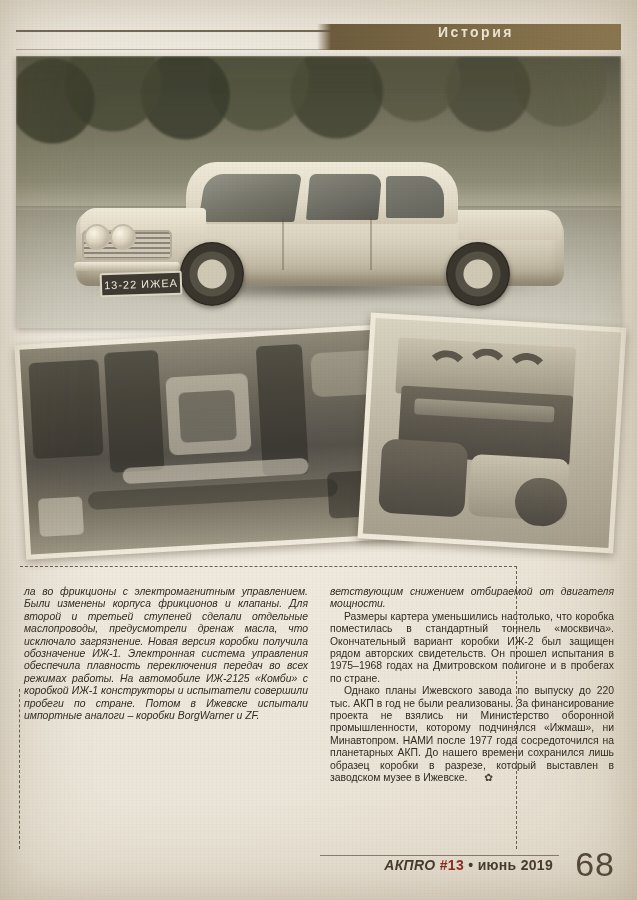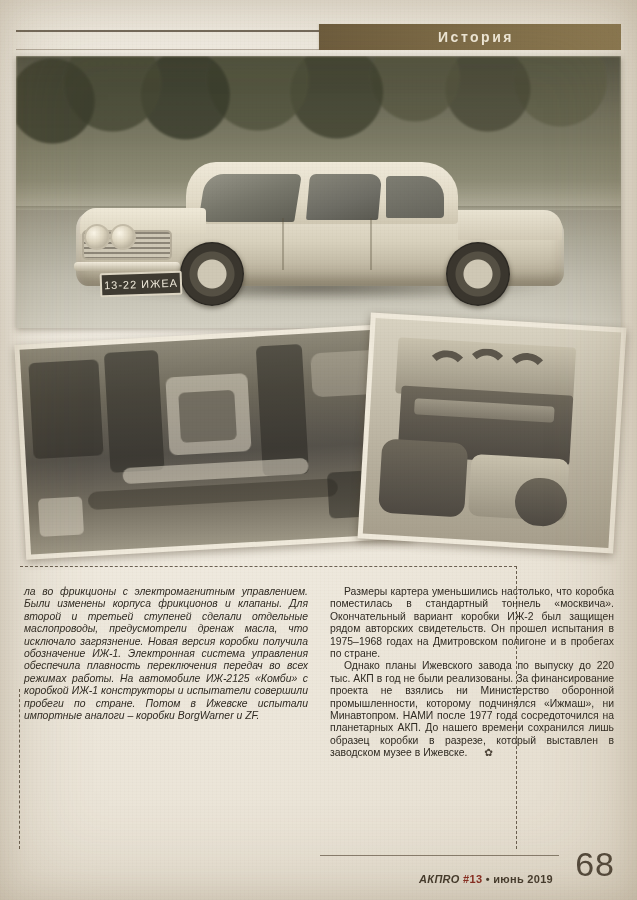--- a/index.html
+++ b/index.html
@@ -59,23 +59,21 @@
     opacity: .5;
   }
   .section-tab {
     position: absolute;
     top: 24px;
     right: 16px;
     width: 290px;
     height: 26px;
     background: linear-gradient(90deg, #6d5c3d 0%, #7d6b47 45%, #8d7a52 100%);
     display: flex;
-    align-items: center;
     justify-content: center;
-    padding-left: 12px;
   }
   .section-tab .label {
     color: #f3ecdc;
     font-size: 14px;
     letter-spacing: 2.5px;
     font-weight: 700;
     text-transform: none;
   }
   .tab-notch {
     position: absolute;
@@ -372,22 +370,22 @@
     left: 320px;
     right: 78px;
     bottom: 44px;
     height: 1px;
     background: #6f6453;
     opacity: .8;
   }
   .footer-meta {
     position: absolute;
     right: 84px;
-    bottom: 15px;
-    font-size: 11px;
+    bottom: 27px;
+    font-size: 14px;
     color: #43392c;
     letter-spacing: .3px;
     font-weight: 700;
   }
   .footer-meta .brand { font-style: italic; }
   .footer-meta .red { color: #8a2a1f; }
   .page-num {
     position: absolute;
     right: 22px;
     bottom: 16px;
@@ -475,20 +473,21 @@
     </div>
   </div>
 
   <div class="dashed-box"></div>
 
   <div class="columns">
     <div class="col">
       <p class="noindent">ла во фрикционы с электромагнитным управлением. Были изменены корпуса фрикционов и клапаны. Для второй и третьей ступеней сделали отдельные маслопроводы, предусмотрели дренаж масла, что исключало загрязнение. Новая версия коробки получила обозначение ИЖ-1. Электронная система управления обеспечила плавность переключения передач во всех режимах работы. На автомобиле ИЖ-2125 «Комби» с коробкой ИЖ-1 конструкторы и испытатели совершили пробеги по стране. Потом в Ижевске испытали импортные аналоги – коробки BorgWarner и ZF.</p>
     </div>
     <div class="col">
+      <p class="noindent">ветствующим снижением отбираемой от двигателя мощности.</p>
       <p>Размеры картера уменьшились настолько, что коробка поместилась в стандартный тоннель «москвича». Окончательный вариант коробки ИЖ-2 был защищен рядом авторских свидетельств. Он прошел испытания в 1975–1968 годах на Дмитровском полигоне и в пробегах по стране.</p>
       <p><span>Однако планы Ижевского завода по выпуску до 220 тыс. АКП в год не были реализованы. За финансирование проекта не взялись ни Министерство оборонной промышленности, которому подчинялся «Ижмаш», ни Минавтопром. НАМИ после 1977 года сосредоточился на планетарных АКП. До нашего времени сохранился лишь образец коробки в разрезе, который выставлен в заводском музее в Ижевске.</span><span class="flower">✿</span></p>
     </div>
   </div>
 
   <div class="footer-rule"></div>
   <div class="footer-meta">
     <span class="brand">АКПRО</span>
     <span class="red">#13</span>
     <span>•</span>

